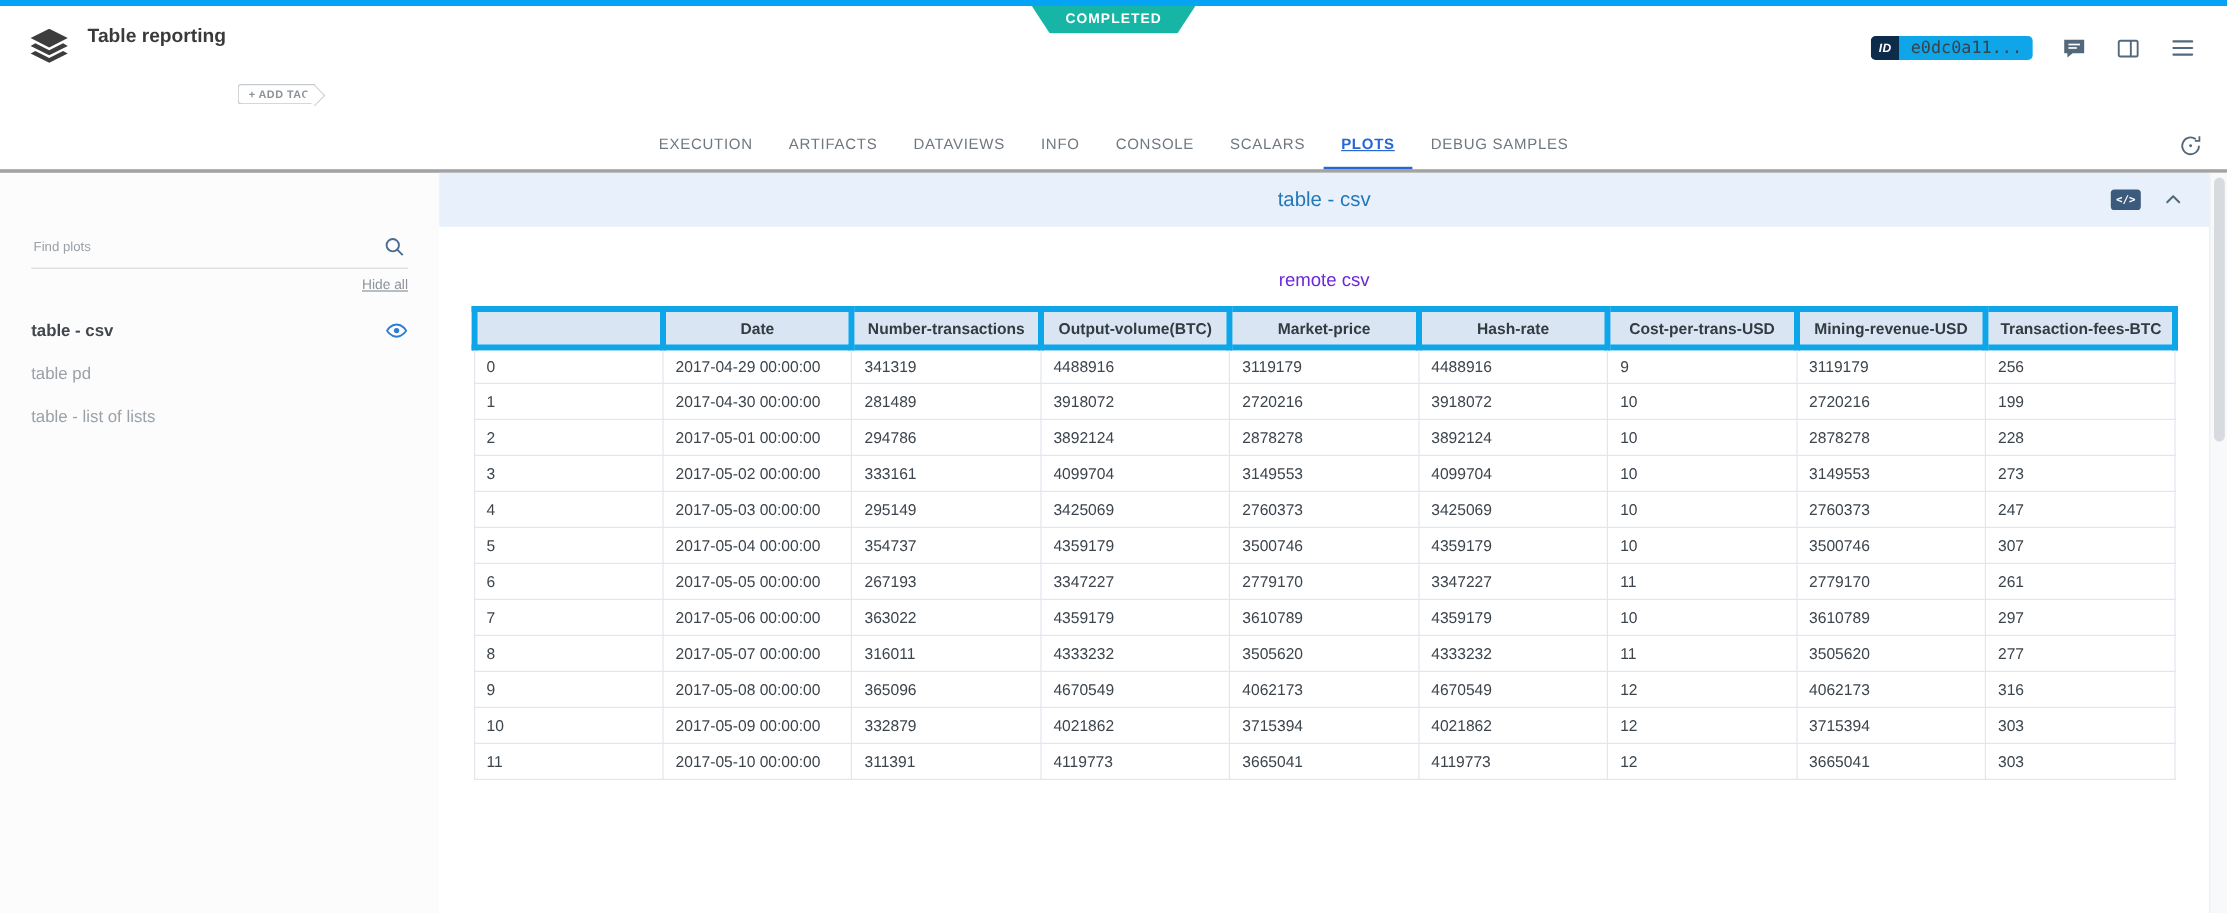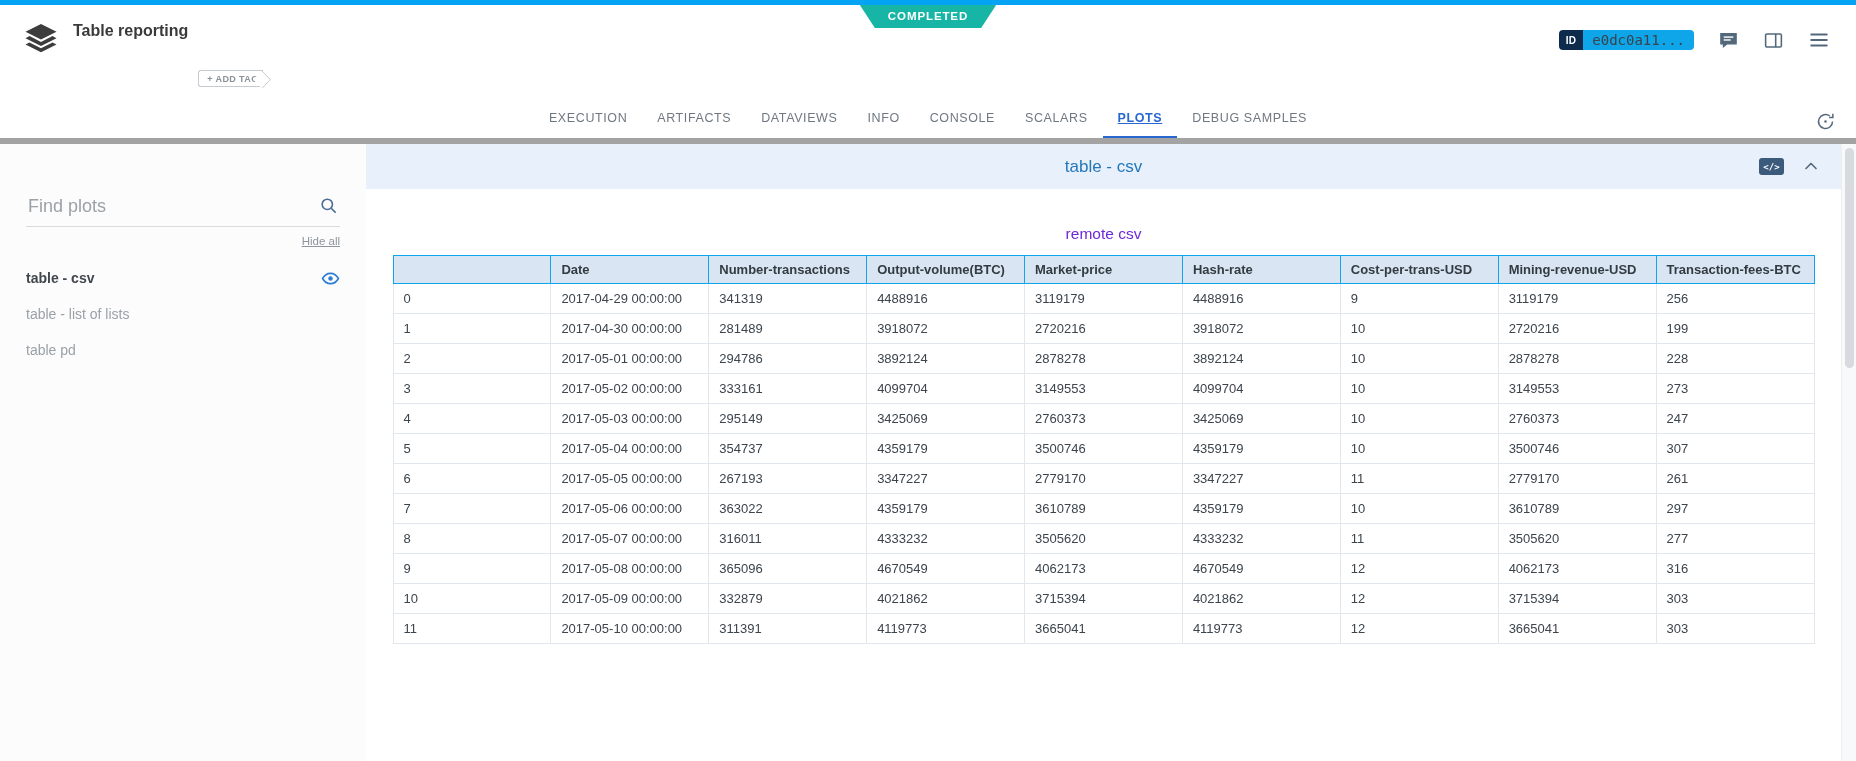--- a/index.html
+++ b/index.html
@@ -20,38 +20,38 @@
   .add-tag { position:relative; height:17px; display:flex; align-items:center; background:#fff;
     border:1px solid #c6cbd0; border-right:none; border-radius:3px 0 0 3px;
     font-family:inherit; font-size:9px; font-weight:700; letter-spacing:.4px; color:#8a9299;
     padding:0 4px 0 8px; cursor:pointer;margin-top:48px; }
   .add-tag::after { content:""; position:absolute; right:-6px; top:1.6px; width:11.5px; height:11.5px;
     border-top:1px solid #c6cbd0; border-right:1px solid #c6cbd0; transform:rotate(45deg);
     border-radius:0 2px 0 0; background:#fff; }
   .header-right { display:flex; align-items:center; gap:24px; margin-top:7px; }
   .id-badge { display:flex; height:20px; border-radius:4px; overflow:hidden; cursor:pointer; }
   .id-badge .lbl { background:var(--id-bg); color:#fff; font-size:10px; font-weight:700;
-    display:flex; align-items:center; padding:0 7px; letter-spacing:.3px; }
+    display:flex; align-items:center; padding:0 7px; letter-spacing:.3px;font-style:italic; }
   .id-badge .val { background:#0ea5e9; color:#3a424a; font-family:"DejaVu Sans Mono", monospace;
     font-size:14px; display:flex; align-items:center; padding:0 9px; }
   .icon-btn { display:flex; align-items:center; justify-content:center; cursor:pointer; }
 
-  .tabs { height:44px; display:flex; justify-content:center; position:relative; border-bottom:6px solid #a3a3a3; background:#fff; }
+  .tabs { height:44px; display:flex; justify-content:center; position:relative; border-bottom:3px solid #a3a3a3; background:#fff; }
   .tab-list { display:flex; }
   .tab { display:flex; align-items:center; padding:0 15px; font-size:12.5px; letter-spacing:.6px;
     color:#6f7880; cursor:pointer; border-bottom:2px solid transparent; }
   .tab.active { color:var(--accent); border-bottom-color:var(--accent); font-weight:700;text-decoration:underline; }
   .refresh { position:absolute; right:20px; top:11px; }
 
   .content { display:flex; height:617px; }
 
   .sidebar { width:366px; flex-shrink:0; padding:0 26px; background:#fcfcfd; }
   .search-row { margin-top:52px; position:relative; border-bottom:1px solid #d8dbde; padding:0 28px 9px 2px; }
   .search-input { border:none; outline:none; background:transparent; font-family:inherit;
-    font-size:18px; color:#444; width:100%; }
+    font-size:11px; color:#444; width:100%; }
   .search-input::placeholder { color:#9aa1a7; }
   .search-icon { position:absolute; right:2px; top:0; display:flex; }
   .hide-all { text-align:right; font-size:11.5px; color:#8d949b; margin-top:8px; cursor:pointer;text-decoration:underline; }
   .plot-list { list-style:none; margin-top:13px; }
   .plot-item { height:36px; display:flex; align-items:center; justify-content:space-between;
     font-size:14px; color:#9aa1a7; cursor:pointer; }
   .plot-item.selected { color:#41474d; font-weight:700; }
   .eye { display:flex; }
 
   .main { flex:1; display:flex; flex-direction:column; background:#fff; }
@@ -60,22 +60,22 @@
   .panel-title { font-size:17px; color:var(--panel-title); }
   .code-icon { position:absolute; right:57px; top:14px; width:25px; height:17px; background:#3c5a7c;
     border-radius:3px; color:#fff; font-size:9px; font-weight:700; display:flex; align-items:center;
     justify-content:center; cursor:pointer; font-family:"DejaVu Sans Mono", monospace; }
   .chevron { position:absolute; right:20px; top:12px; cursor:pointer; display:flex; }
 
   .plot-area { flex:1; padding-top:36px; }
   .chart-title { text-align:center; font-size:15.5px; color:#6d28d9; }
   .table-wrap { width:1422px; margin:12px auto 0; }
   table { width:100%; border-collapse:collapse; table-layout:fixed; }
-  th { background:var(--table-header-bg); border:1px solid #0ea5e9; padding:6px 10px; height:15px;
-    text-align:left; font-weight:700; font-size:13px; color:#333b42; white-space:nowrap; overflow:hidden; }
+  th { background:var(--table-header-bg); border:5px solid #0ea5e9; padding:6px 10px; height:15px;
+    text-align:center; font-weight:700; font-size:13px; color:#333b42; white-space:nowrap; overflow:hidden; }
   td { background:#fff; border:1px solid #e2e7ed; padding:6px 10px; height:30px;
     font-size:13px; color:#3c444c; white-space:nowrap; overflow:hidden; }
 
   .scrollbar { width:15px; flex-shrink:0; background:#f8f9fa; border-left:1px solid #eceef0; position:relative; }
   .scrollbar-thumb { position:absolute; top:4px; left:2.5px; width:9px; height:220px;
     background:#d7dbdf; border-radius:5px; }
 </style>
 </head>
 <body>
 
@@ -160,24 +160,24 @@
         <li class="plot-item selected">
           <span>table - csv</span>
           <span class="eye">
             <svg viewBox="0 0 24 24" width="19" height="19" fill="none" stroke="#2b7cd5" stroke-width="2">
               <path d="M2 12s3.5-6.5 10-6.5S22 12 22 12s-3.5 6.5-10 6.5S2 12 2 12z"></path>
               <circle cx="12" cy="12" r="2.8" fill="#2b7cd5" stroke="none"></circle>
             </svg>
           </span>
         </li>
         <li class="plot-item">
-          <span>table - list of lists</span>
+          <span>table pd</span>
         </li>
         <li class="plot-item">
-          <span>table pd</span>
+          <span>table - list of lists</span>
         </li>
       </ul>
   </aside>
 
   <main class="main">
     <div class="panel-header">
       <span class="panel-title">table - csv</span>
       <span class="code-icon">&lt;/&gt;</span>
       <span class="chevron">
         <svg viewBox="0 0 24 24" width="20" height="20" fill="none" stroke="#54687c" stroke-width="2" stroke-linecap="round" stroke-linejoin="round">

